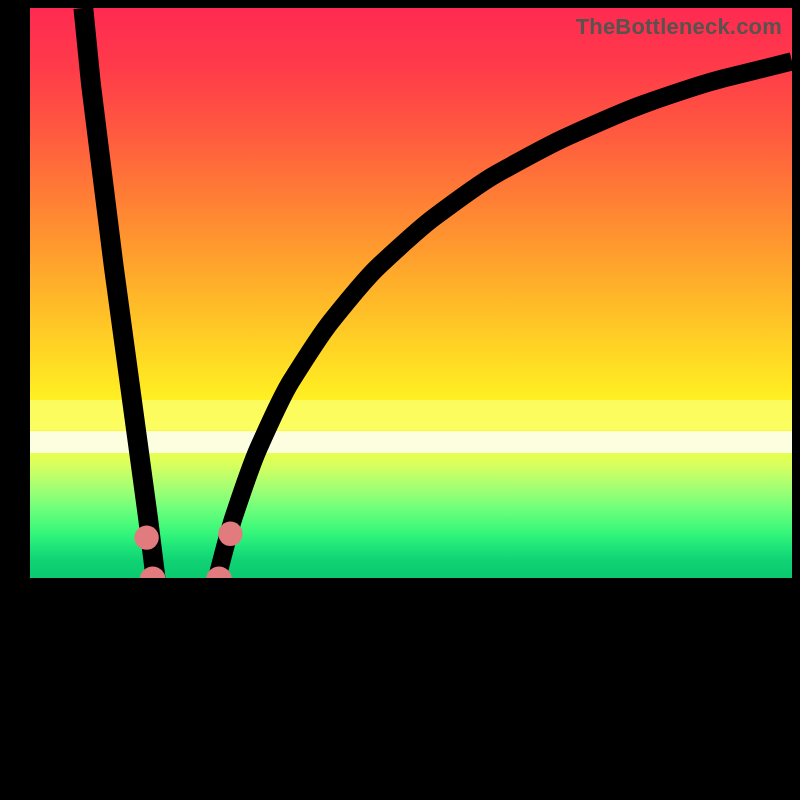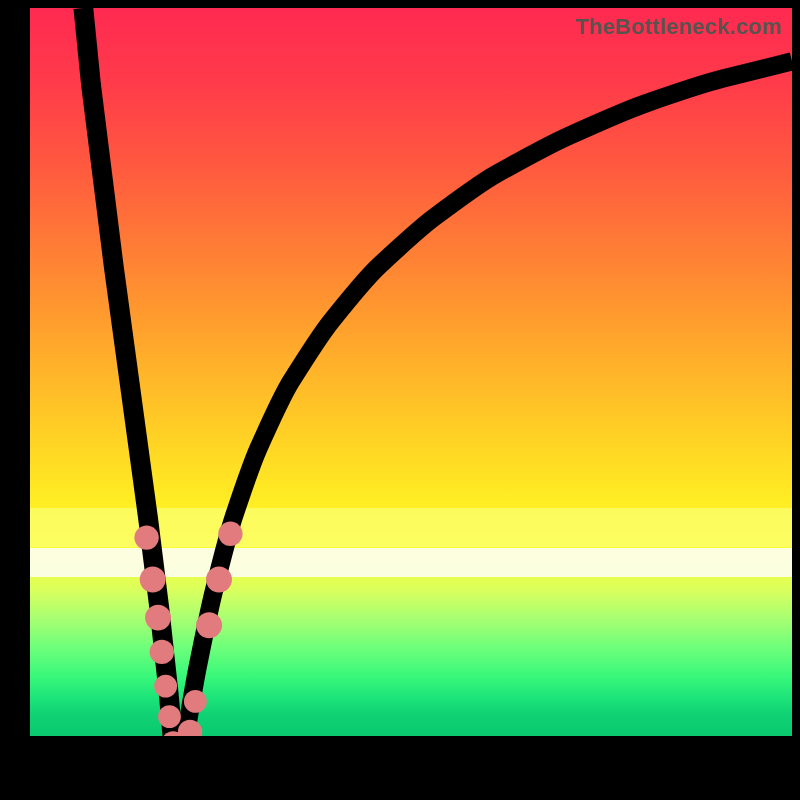--- a/index.html
+++ b/index.html
@@ -1,16 +1,16 @@
 <!DOCTYPE html>
 <html><head>
   <meta charset="utf-8">
   <style>
     body{margin:0;padding:0;background:#000;width:800px;height:800px;overflow:hidden;position:relative;font-family:Arial,Helvetica,sans-serif}
-    .frame{position:absolute;left:30px;top:8px;width:762px;height:728px;overflow:hidden}
+    .frame{position:absolute;left:30px;top:8px;width:762px;height:570px;overflow:hidden}
     .gradient{position:absolute;inset:0;background:linear-gradient(to bottom,
       #ff2a51 0%,#ff3a4a 10%,#ff5a3f 22%,#ff7a36 32%,#ff9a2e 42%,#ffbb28 52%,
       #ffd524 60%,#ffe823 66%,#fff925 72%,#f7ff3d 76%,#d9ff5d 80%,#a6ff73 84%,
       #6cff7b 88%,#36f77a 92%,#1be279 95%,#10d274 97%,#0ac96f 100%)}
     .yellow-band{position:absolute;left:0;right:0;top:68.7%;height:5.4%;background:#fbfd68;opacity:.85}
     .white-band{position:absolute;left:0;right:0;top:74.2%;height:3.9%;background:#fdfeee;opacity:.92}
     .watermark{position:absolute;right:10px;top:6px;color:#57544f;font-size:22px;font-weight:600;letter-spacing:.2px}
     svg{position:absolute;inset:0}
     .curve{fill:none;stroke:#000;stroke-width:2.6}
     .curve2{fill:none;stroke:#000;stroke-width:2.4}

